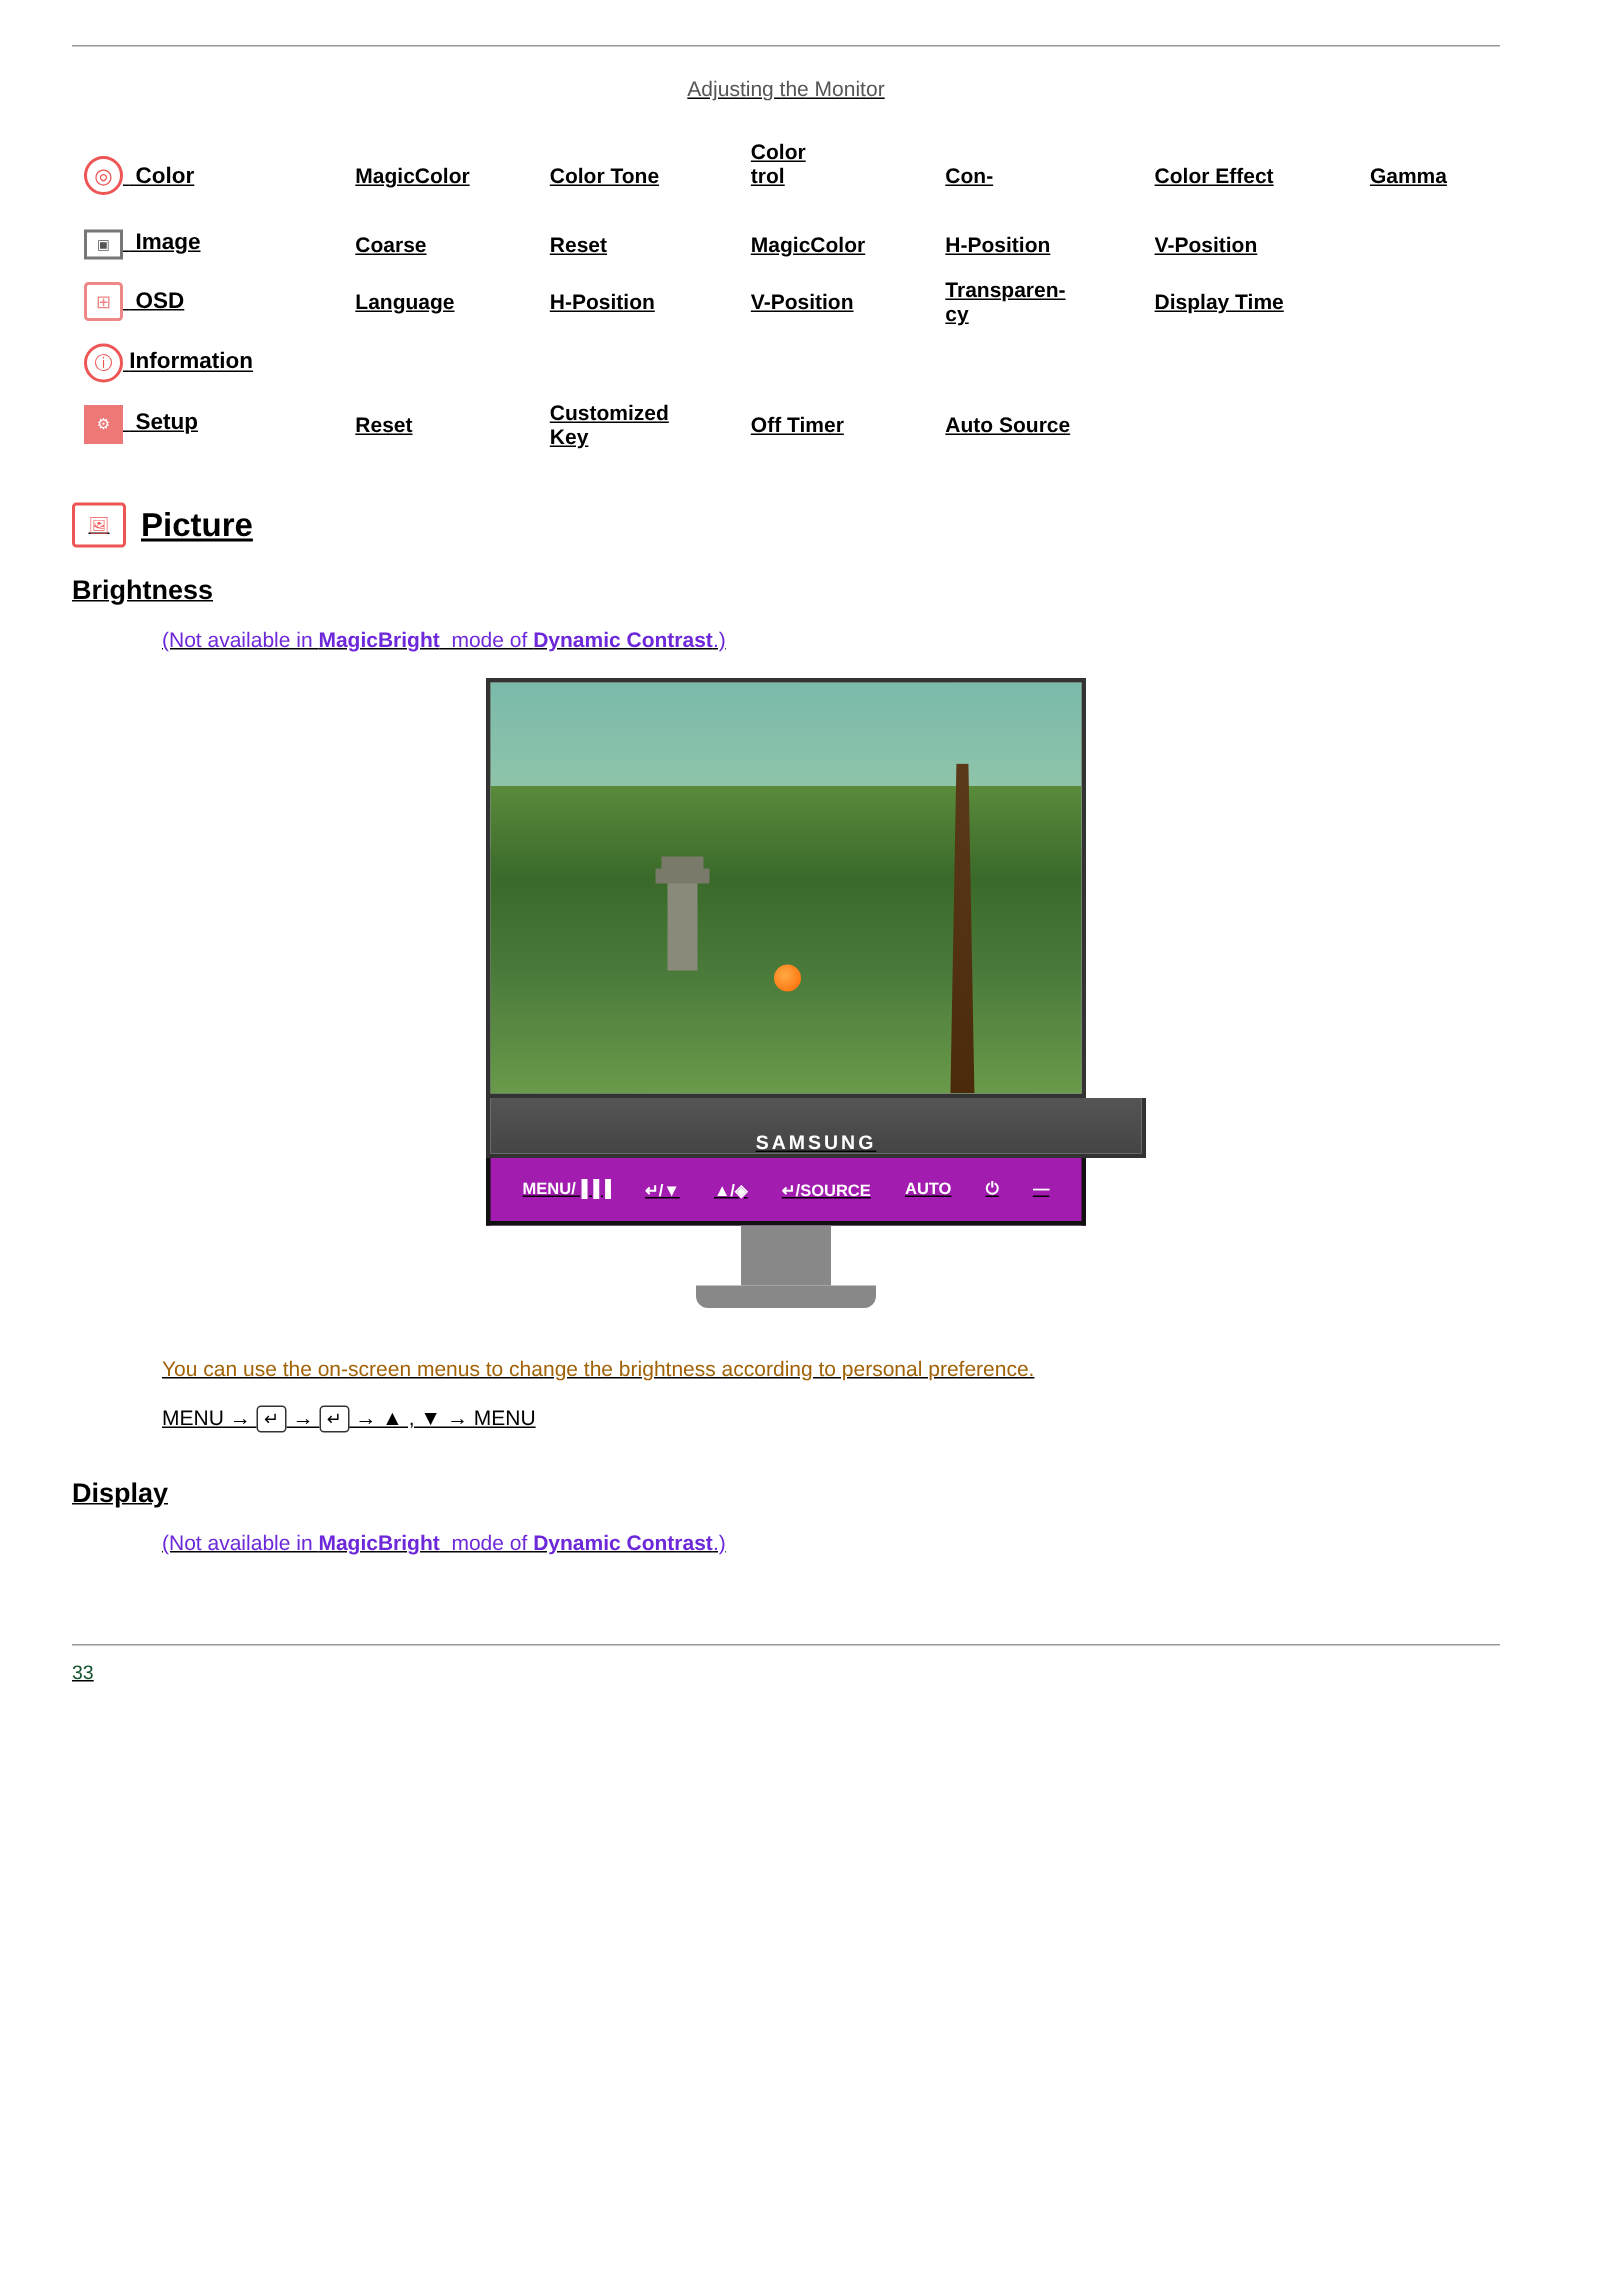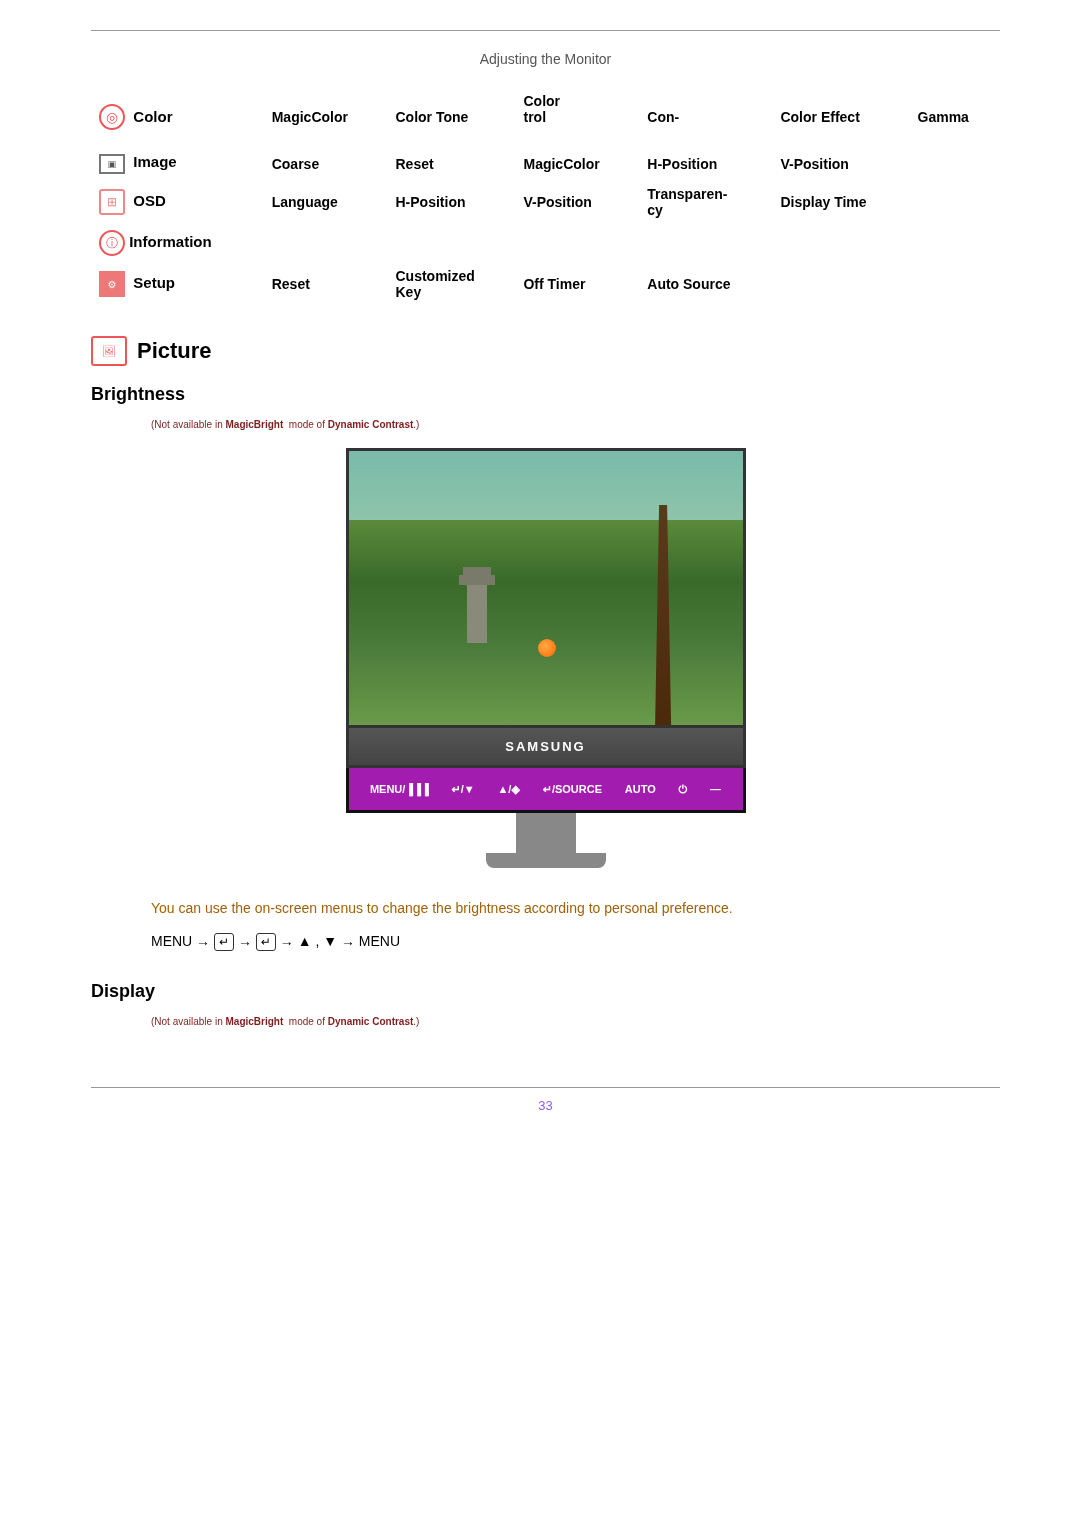--- a/index.html
+++ b/index.html
@@ -6,21 +6,22 @@
     body {
       font-family: Arial, sans-serif;
       background: #fff;
       color: #000;
       width: 1080px;
       min-height: 1527px;
       font-size: 15px;
     }
     .page-container {
       width: 100%;
-      padding: 30px 80px 60px 91px;
+      padding: 30px 80px 60px 48px;
+      text-decoration: underline;
     }
     .top-rule {
       border-top: 1px solid #999;
       margin-bottom: 20px;
     }
     .page-header {
       text-align: center;
       font-size: 14px;
       color: #555;
       margin-bottom: 20px;
@@ -97,22 +98,22 @@
       font-size: 22px;
       font-weight: bold;
     }
     .section-heading {
       font-size: 18px;
       font-weight: bold;
       margin-bottom: 14px;
       margin-top: 10px;
     }
     .note-text {
-      font-size: 10px;
-      color: #7f1d1d;
+      font-size: 14px;
+      color: #6d28d9;
       margin-left: 60px;
       margin-bottom: 18px;
     }
     .note-text b {
       font-weight: bold;
     }
     
     .monitor-container {
       display: flex;
       justify-content: center;
@@ -177,25 +178,25 @@
       clip-path: polygon(45% 0%, 55% 0%, 60% 100%, 40% 100%);
     }
     .orange-ball {
       position: absolute;
       bottom: 25%; left: 48%;
       width: 18px; height: 18px;
       border-radius: 50%;
       background: radial-gradient(circle at 40% 40%, #ffaa44, #ff6600);
     }
     .monitor-bezel-bottom {
-      width: 400px;
+      width: 440px;
       height: 40px;
       background: linear-gradient(180deg, #555 0%, #444 100%);
       display: flex;
-      align-items: center;
+      align-items: flex-end;
       justify-content: center;
       border: 3px solid #333;
       border-top: none;
     }
     .samsung-logo {
       color: #fff;
       font-size: 13px;
       font-weight: bold;
       letter-spacing: 2px;
     }
@@ -256,23 +257,22 @@
     }
     
     .contrast-section {
       margin-top: 20px;
     }
     
     .bottom-rule {
       border-top: 1px solid #999;
       margin-top: 60px;
       padding-top: 10px;
-      text-align: center;
       font-size: 13px;
-      color: #8b5cf6;
+      color: #14532d;
     }
   </style>
 </head>
 <body>
 
 <div class="page-container">
   <div class="top-rule"></div>
   <div class="page-header">
     <span>Adjusting the Monitor</span>
   </div>

